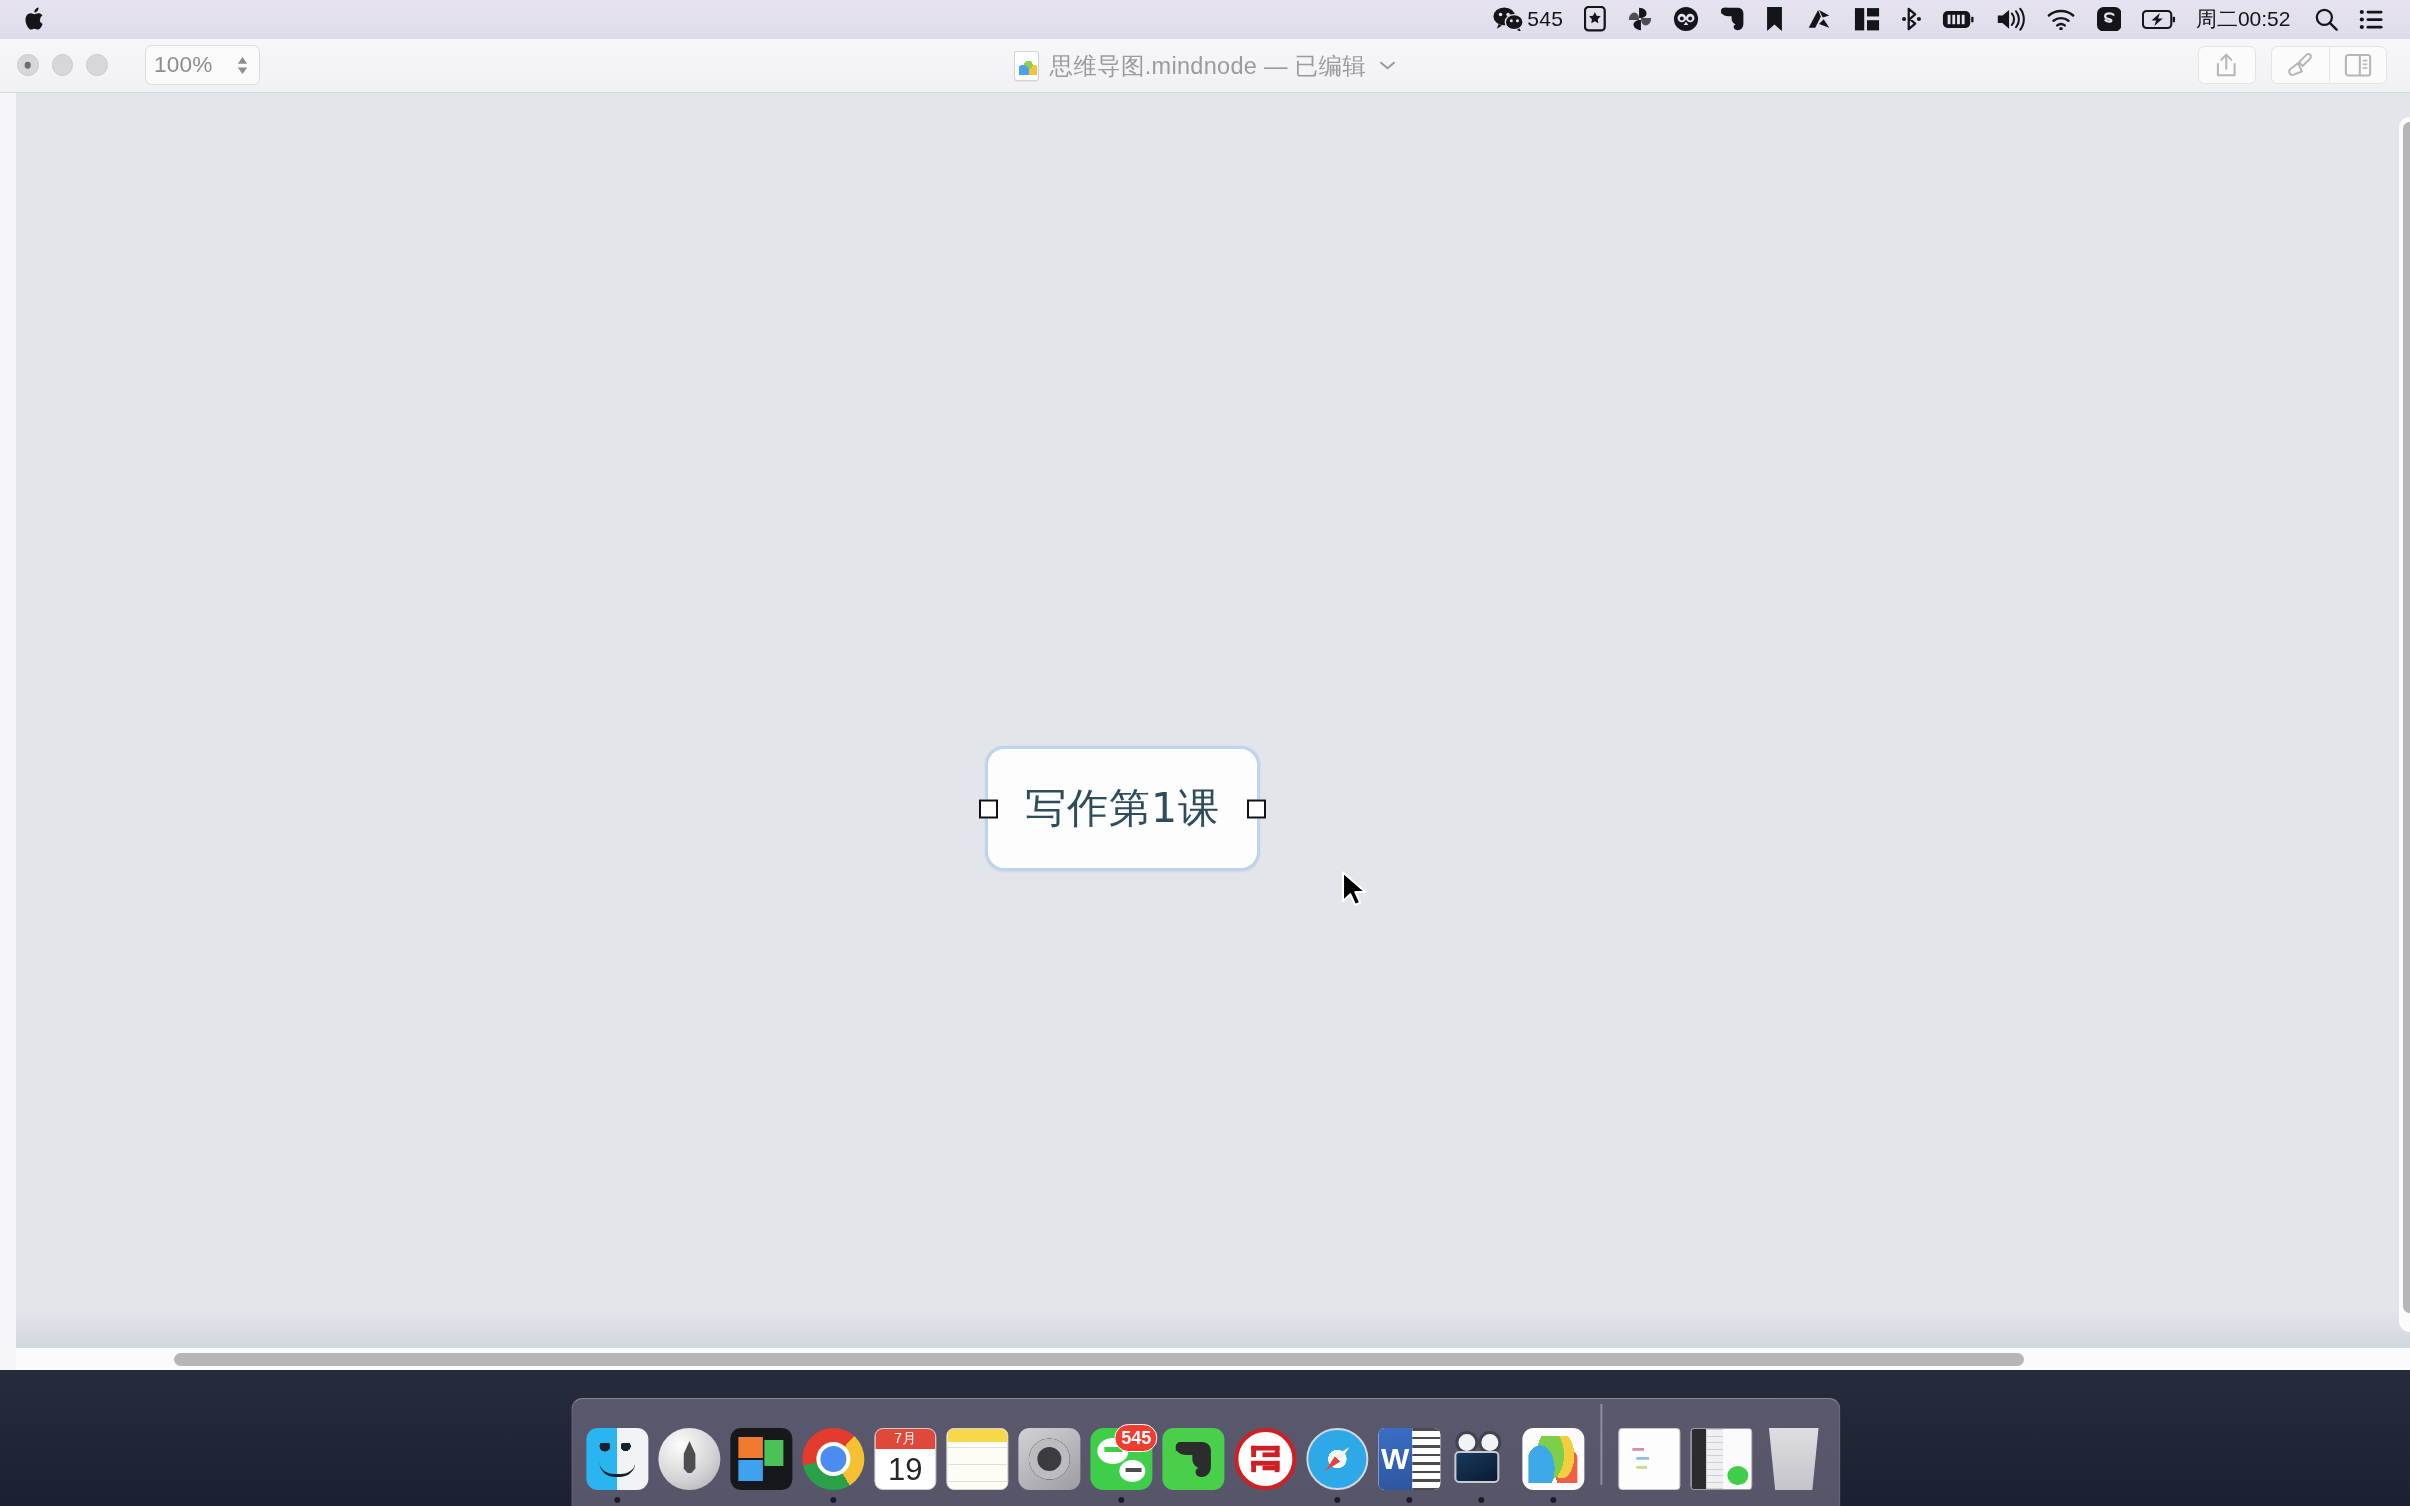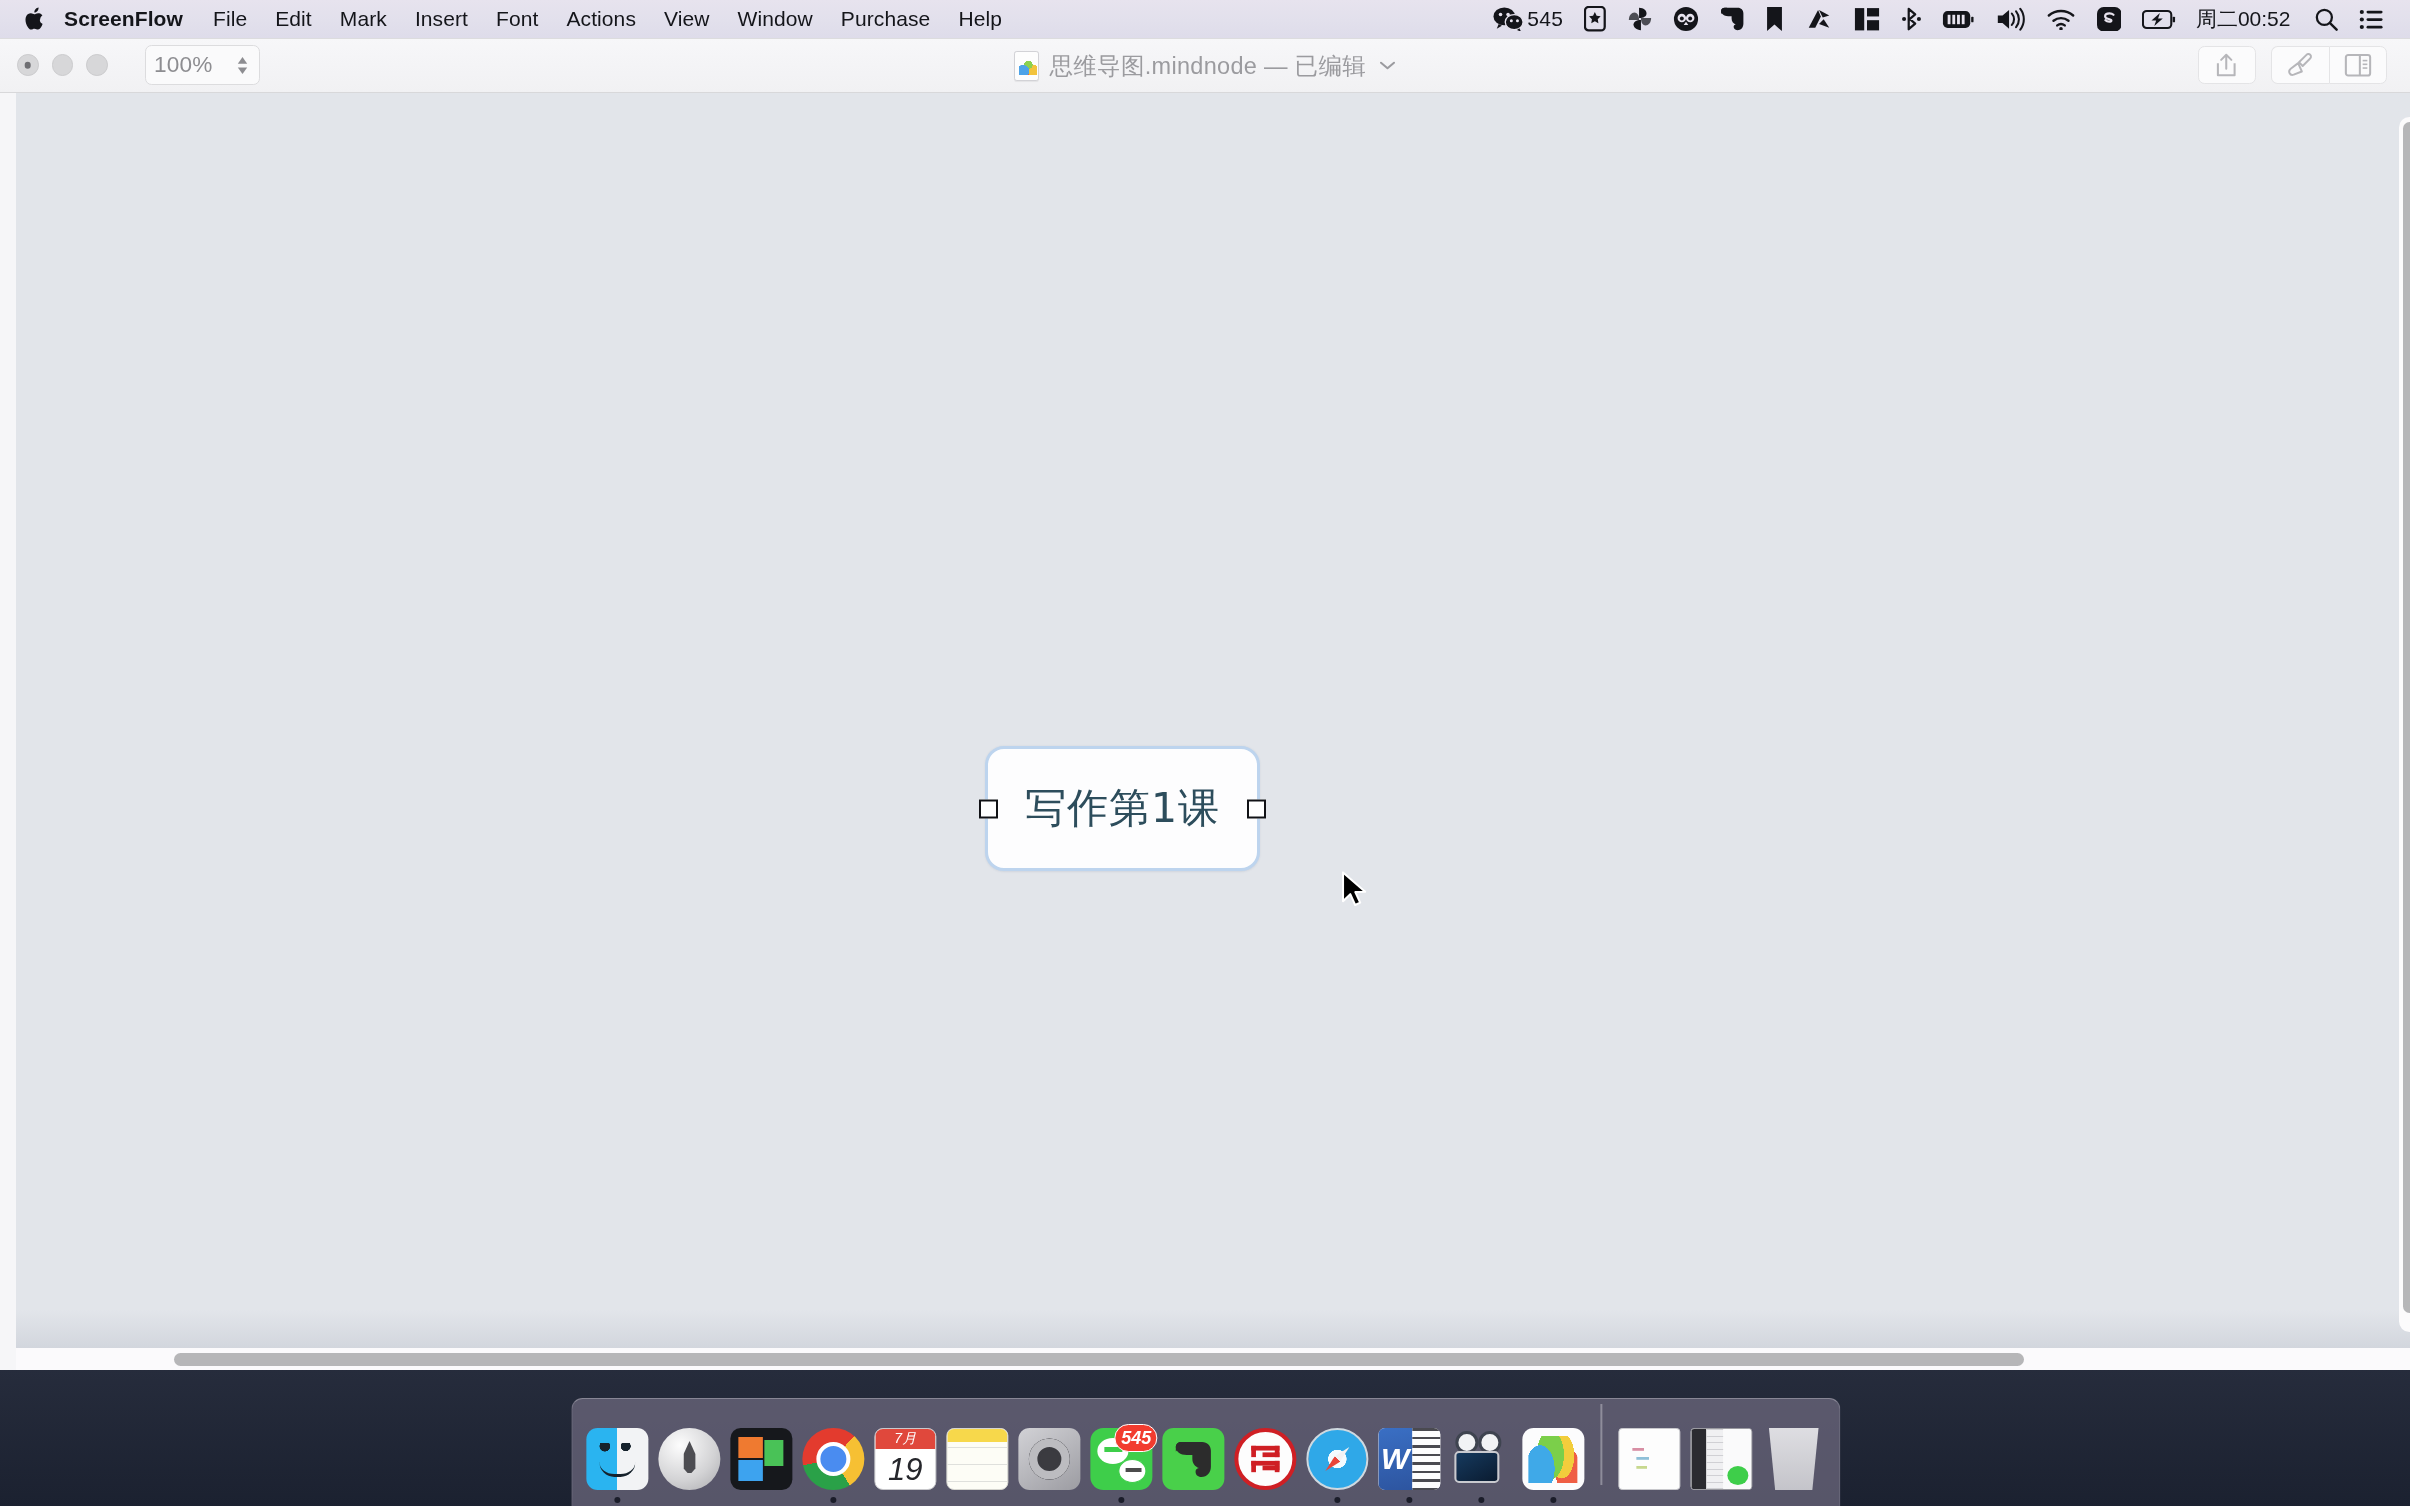--- a/index.html
+++ b/index.html
@@ -137,21 +137,20 @@
     pointer-events:none;
   }
 
   
   #cursor{ position:absolute; left:1341px; top:871px; z-index:60; pointer-events:none;}
 
   
   #desktop{
     position:absolute; left:0; top:1370px; width:2411px; height:137px;
     background:linear-gradient(180deg,#262c3c 0%,#1b2130 100%);
-    font-style:italic;
   }
   #dock{
     position:absolute; left:50%; transform:translateX(-50%); bottom:0;
     height:109px; display:flex; align-items:flex-end; gap:0;
     background:rgba(125,118,140,.62);
     border-top:0.9px solid rgba(255,255,255,.28);
     border-left:0.9px solid rgba(255,255,255,.15);
     border-right:0.9px solid rgba(255,255,255,.15);
     border-radius:11.3px 11.3px 0 0;
     padding:0 9.4px;
@@ -359,33 +358,20 @@
   }
 </style>
 </head>
 <body>
 
 <div id="menubar">
   <div class="apple">
     <svg width="22.6" height="26" viewBox="0 0 24 28">
         <path fill="#14151a" d="M16.1 14.6c0-3 2.4-4.4 2.5-4.5-1.4-2-3.5-2.3-4.3-2.3-1.8-.2-3.5 1.1-4.4 1.1-.9 0-2.3-1.1-3.8-1-2 .03-3.8 1.15-4.8 2.9-2 3.5-.5 8.8 1.5 11.7 1 1.4 2.1 3 3.6 2.9 1.4-.06 2-.9 3.7-.9 1.7 0 2.2.9 3.7.9 1.5-.03 2.5-1.4 3.4-2.8 1.1-1.6 1.5-3.2 1.5-3.3-.03-.02-2.9-1.1-2.9-4.4zM13.3 5.3c.8-1 1.3-2.3 1.2-3.7-1.2.05-2.6.8-3.4 1.8-.7.85-1.4 2.2-1.2 3.5 1.3.1 2.6-.67 3.4-1.6z"></path>
       </svg>
-  </div>
-  <div class="menu-items">
-    <div class="menu-item app">ScreenFlow</div>
-    <div class="menu-item">File</div>
-    <div class="menu-item">Edit</div>
-    <div class="menu-item">Mark</div>
-    <div class="menu-item">Insert</div>
-    <div class="menu-item">Font</div>
-    <div class="menu-item">Actions</div>
-    <div class="menu-item">View</div>
-    <div class="menu-item">Window</div>
-    <div class="menu-item">Purchase</div>
-    <div class="menu-item">Help</div>
   </div>
 
   <div class="status-area">
     <div class="st">
       <svg width="32" height="24.5" viewBox="0 0 34 26">
         <ellipse cx="12" cy="10" rx="11.5" ry="9.5" fill="#14151a"></ellipse>
         <path d="M6 18l-2 5 5.5-3z" fill="#14151a"></path>
         <circle cx="8" cy="8" r="1.9" fill="#e7e3ee"></circle>
           <circle cx="16" cy="8" r="1.9" fill="#e7e3ee"></circle>
         <ellipse cx="22.5" cy="16" rx="9.5" ry="8" fill="#14151a" stroke="#e7e3ee" stroke-width="1.4"></ellipse>

